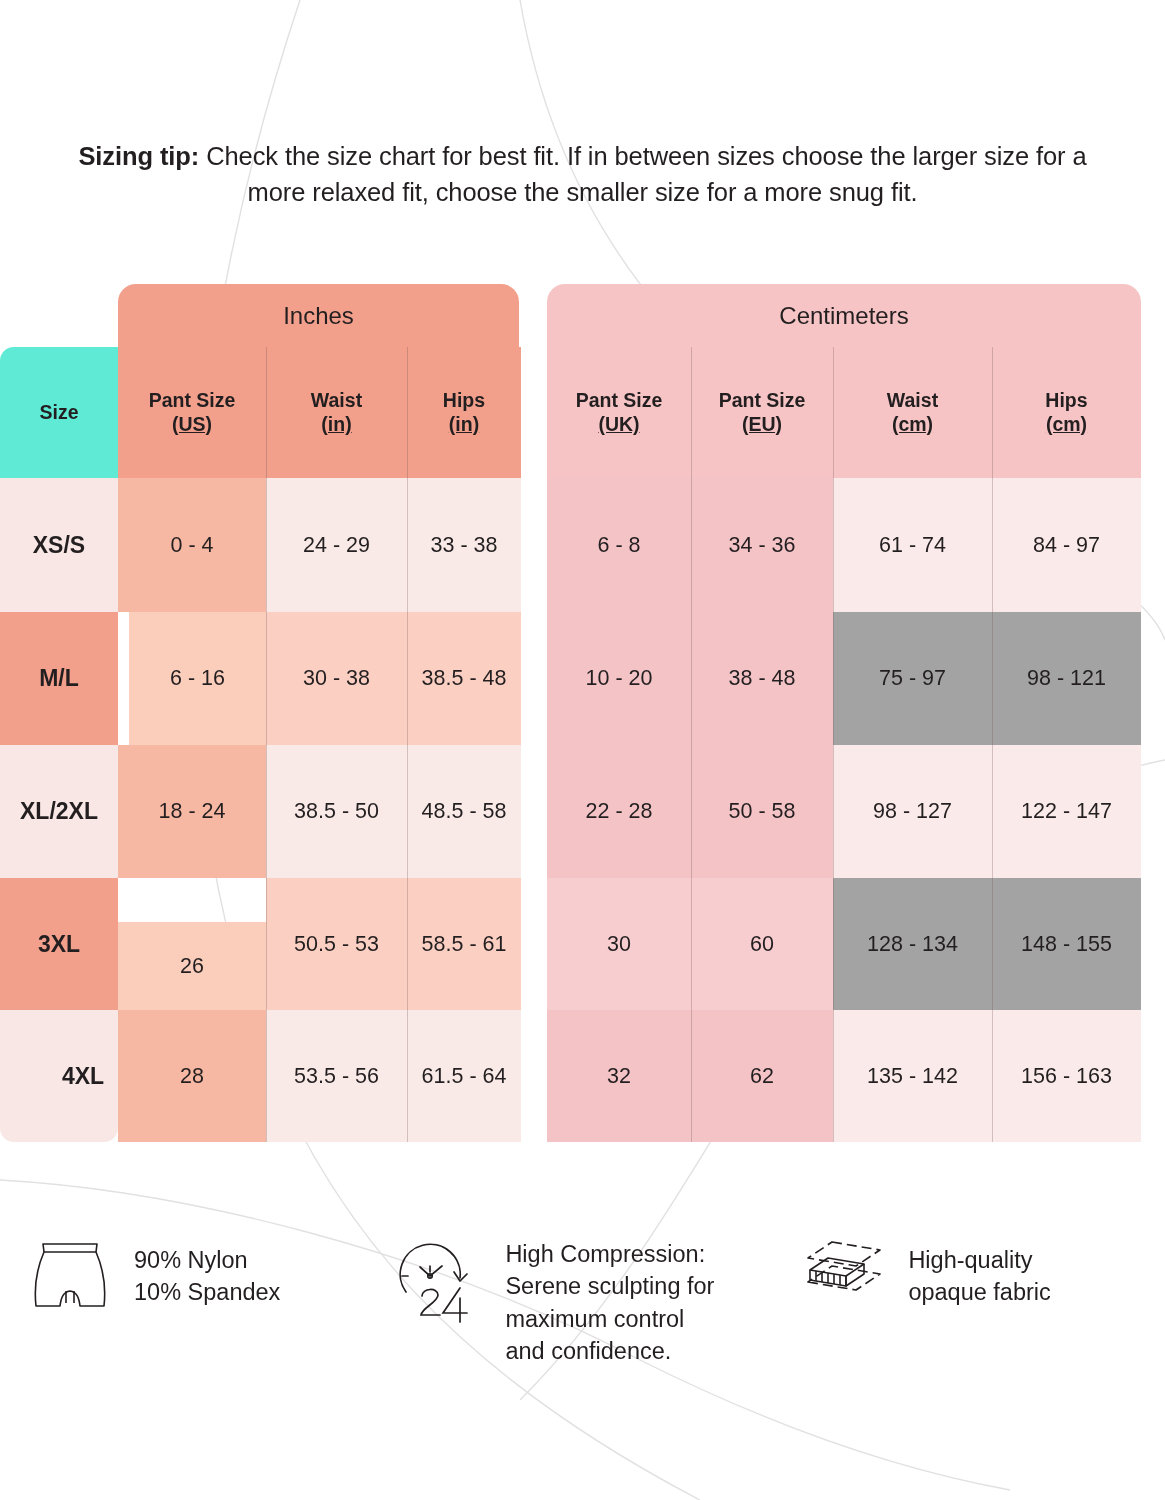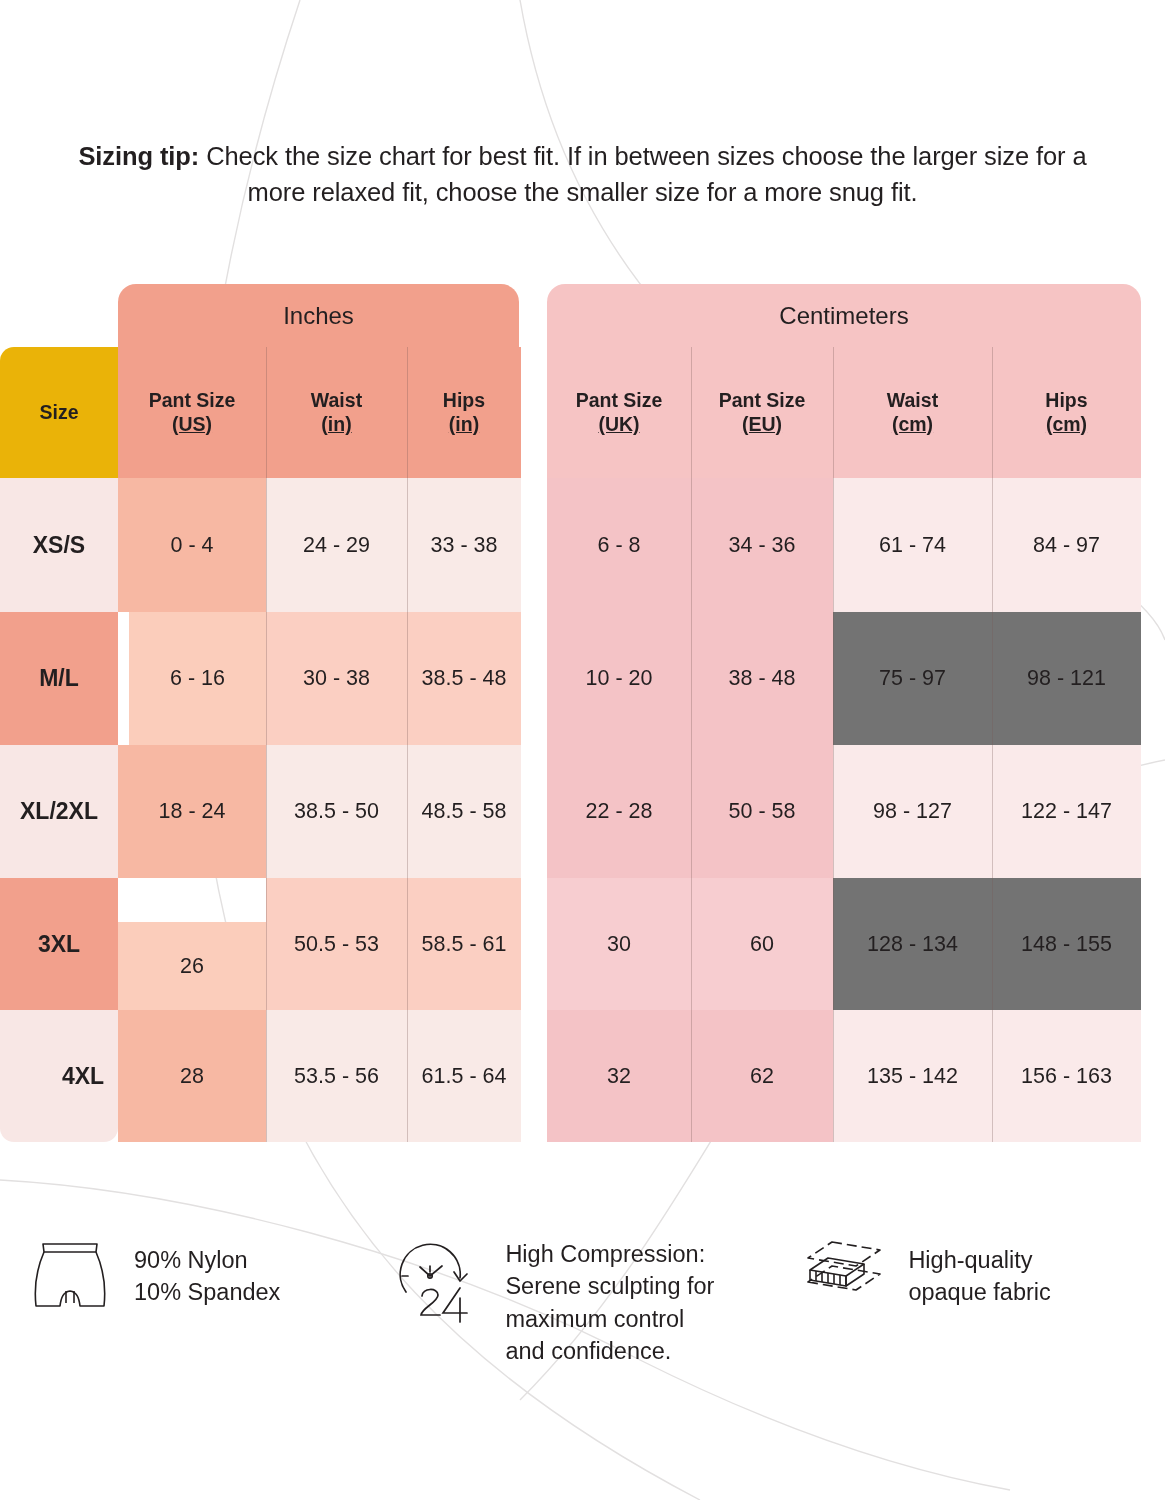--- a/index.html
+++ b/index.html
@@ -94,40 +94,40 @@
 
   
   .colhead {
     font-weight: bold;
     font-size: 19.5px;
     line-height: 1.22;
     grid-row: 2;
   }
   .colhead.in  { background: #f2a08c; }
   .colhead.cm  { background: #f6c4c4; }
-  .colhead.size{ background: #eab308; border-radius: 14px 0 0 0; }
+  .colhead.size{ background: #5eead4; border-radius: 14px 0 0 0; }
 
   .colhead .sub { display: block; font-weight: bold; text-decoration: underline; }
 
   
   .size-cell { font-weight: bold; font-size: 23px; }
   .size-light { background: #f8e7e5; }
   .size-dark  { background: #f2a08c; }
 
   
   .in-strong-dark  { background: #f7b8a3; }
   .in-strong-light { background: #fbcdbb; }
   .in-light  { background: #f9eae7; }
   .in-mid    { background: #fbcfc2; }
 
   
   .cm-strong-dark  { background: #f4c3c6; }
   .cm-strong-light { background: #f7cdd0; }
   .cm-light  { background: #faeaea; }
-  .cm-mid    { background: #737373; }
+  .cm-mid    { background: #a3a3a3; }
 
   
   .vline-l { box-shadow: inset 1px 0 0 rgba(120,90,85,0.30); }
 
   
   .br-left  { border-radius: 0 0 14px 14px; }
 
   
   .features {
     position: absolute;

